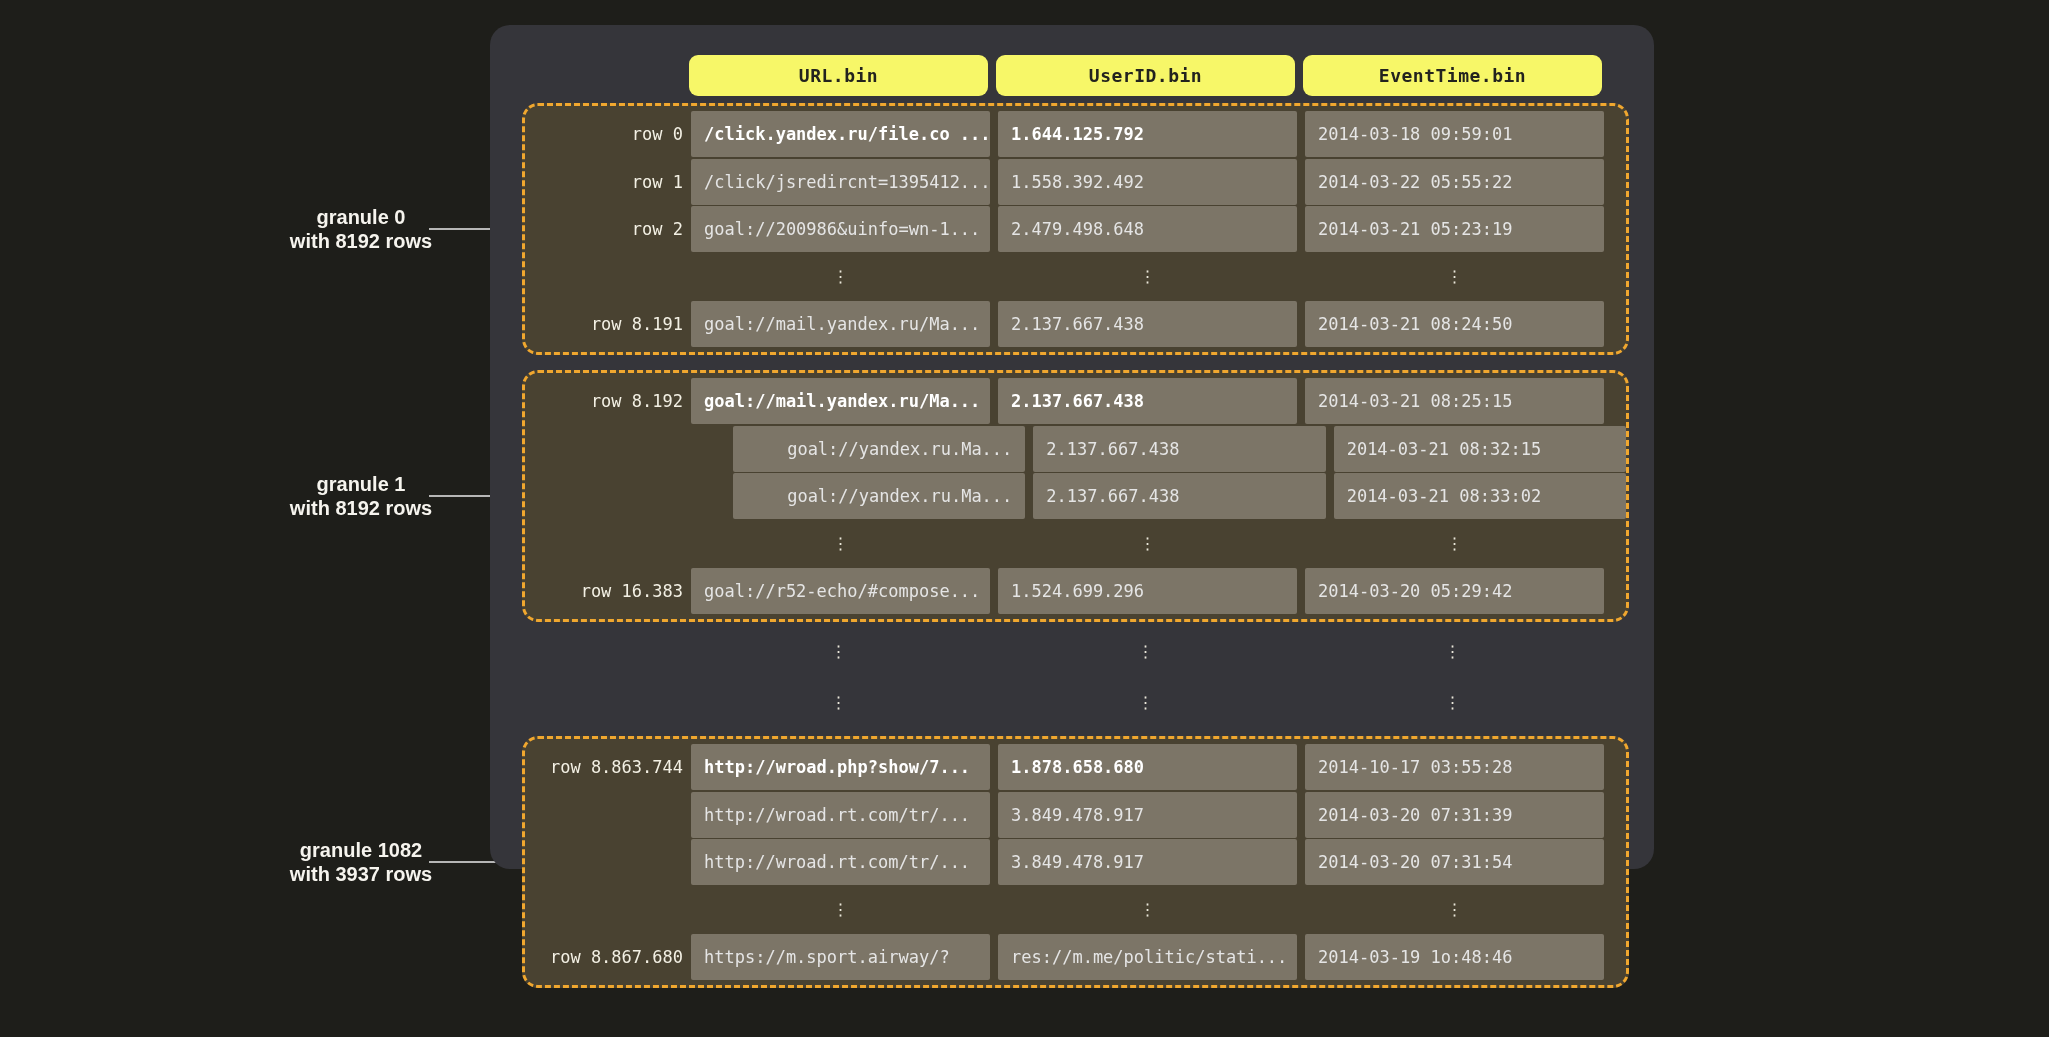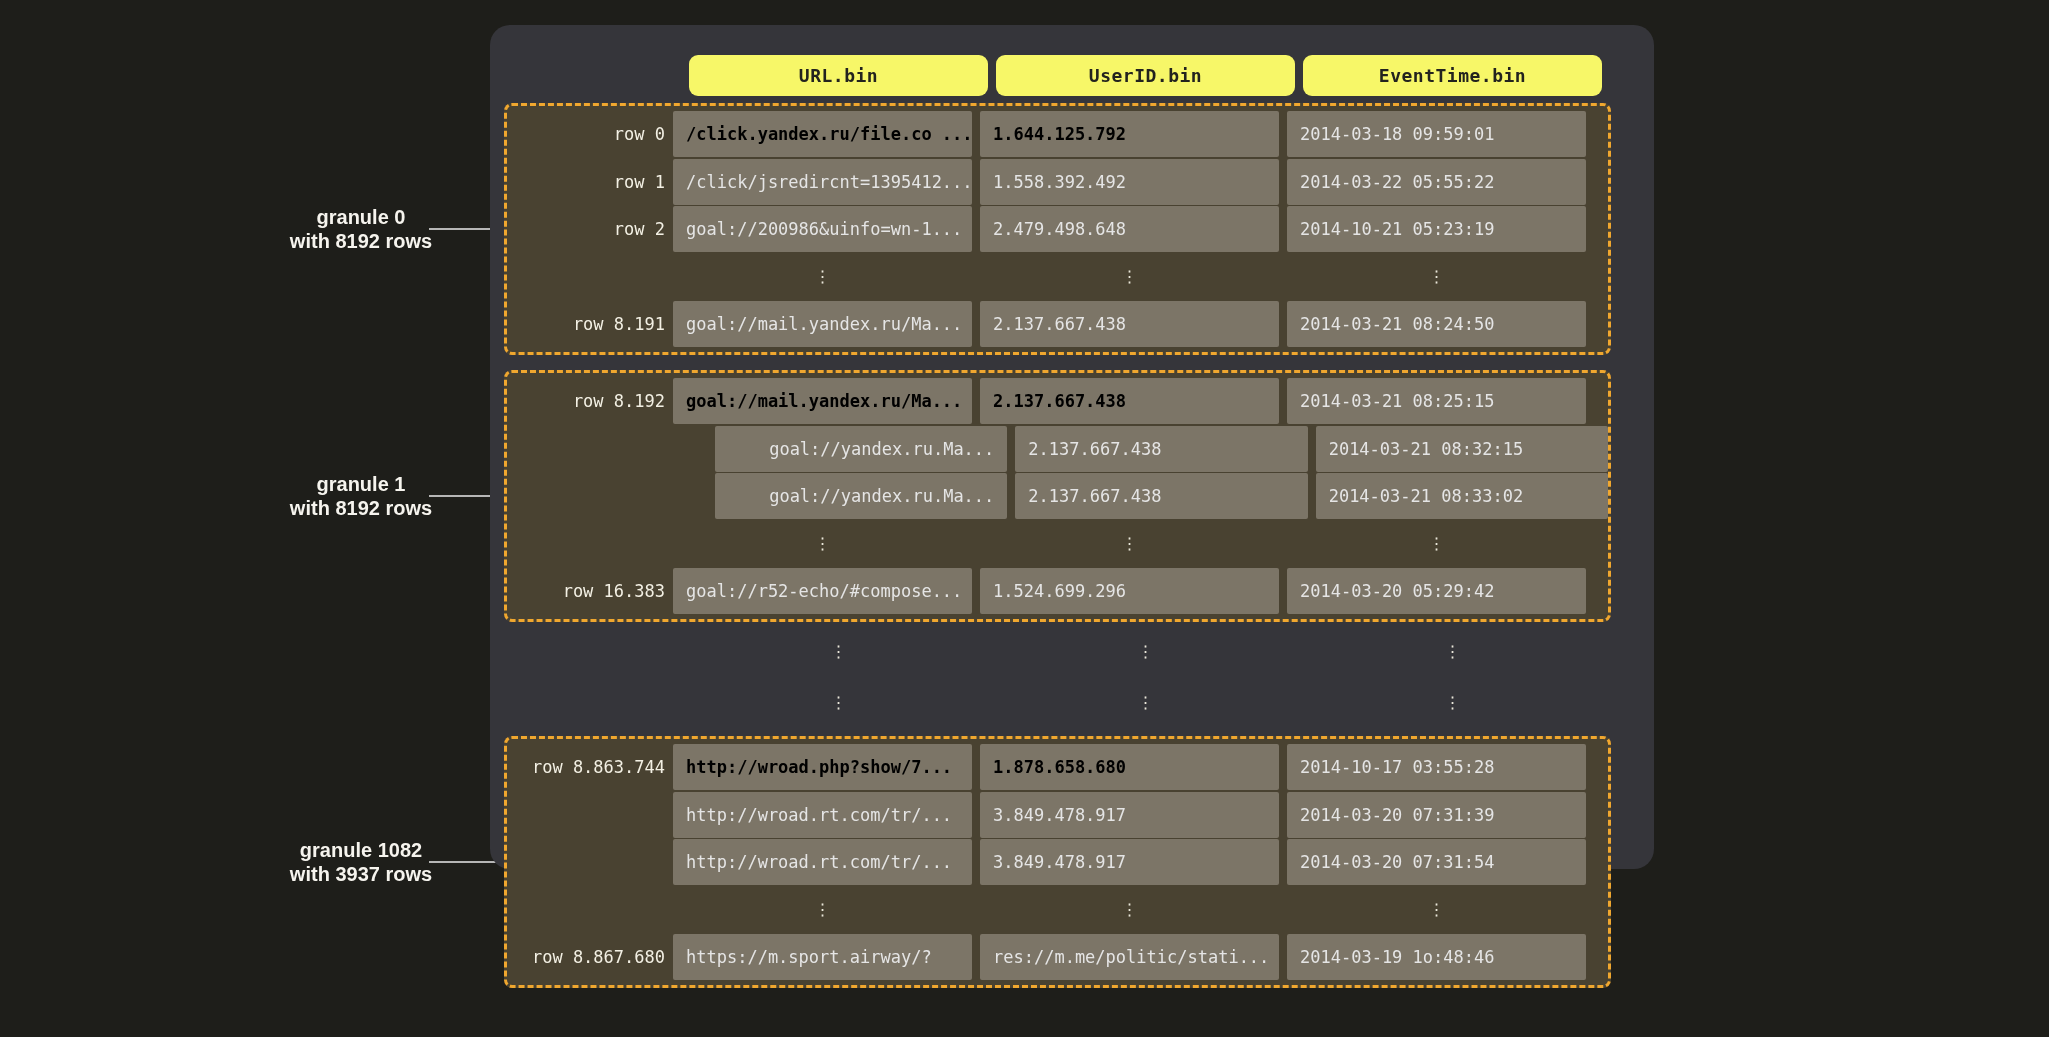--- a/index.html
+++ b/index.html
@@ -14,39 +14,39 @@
   }
   
   .headers { position:absolute; left:199px; top:30px; display:flex; gap:8px; }
   .pill {
     width:299px; height:41px; background:#f7f768; border-radius:9px;
     display:flex; align-items:center; justify-content:center;
     color:#23231e; font-size:18px; font-weight:700; letter-spacing:0.5px;
   }
   
   .granule {
-    position:absolute; left:14px; width:1107px; height:252px;
-    box-sizing:border-box; border:3px dashed #f0a72f; border-radius:8px;
+    position:absolute; left:32px; width:1107px; height:252px;
+    box-sizing:border-box; border:3px dashed #f0a72f; border-radius:16px;
     background:#494231;
     display:flex; flex-direction:column; justify-content:space-between;
     padding:5px 0;
   }
   .g0 { top:78px; } .g1 { top:345px; } .g2 { top:711px; }
   
   .trow { display:flex; align-items:center; gap:8px; height:46px; }
   .rlabel {
     flex:0 0 158px; text-align:right; color:#f3f0e4; font-size:17px;
     white-space:nowrap;
   }
   .cell {
     width:299px; height:46px; box-sizing:border-box; background:#7c7567;
     border-radius:2px; display:flex; align-items:center; padding:0 13px;
     font-size:17px; color:#e5e5e5; white-space:nowrap; overflow:hidden;
   }
-  .cell.hl { color:#000000; font-weight:700; }
+  .cell.hl { color:#ffffff; font-weight:700; }
   .cell.right { justify-content:flex-end;margin-left:42px; }
   .ecell {
     width:299px; display:flex; align-items:center; justify-content:center;
     color:#eae7da; font-size:16px; line-height:16px;
   }
   
   .gapdots { position:absolute; left:199px; width:913px; height:24px; display:flex; gap:8px; }
   .gd1 { top:615px; } .gd2 { top:666px; }
   
   .glabel {
@@ -111,21 +111,21 @@
       <div class="trow">
         <div class="rlabel">row 1</div>
         <div class="cell">/click/jsredircnt=1395412...</div>
         <div class="cell">1.558.392.492</div>
         <div class="cell">2014-03-22 05:55:22</div>
       </div>
       <div class="trow">
         <div class="rlabel">row 2</div>
         <div class="cell">goal://200986&amp;uinfo=wn-1...</div>
         <div class="cell">2.479.498.648</div>
-        <div class="cell">2014-10-21 05:23:19</div>
+        <div class="cell">2014-03-21 05:23:19</div>
       </div>
       <div class="trow">
         <div class="rlabel"></div>
         <div class="ecell">⋮</div>
         <div class="ecell">⋮</div>
         <div class="ecell">⋮</div>
       </div>
       <div class="trow">
         <div class="rlabel">row 8.191</div>
         <div class="cell">goal://mail.yandex.ru/Ma...</div>

